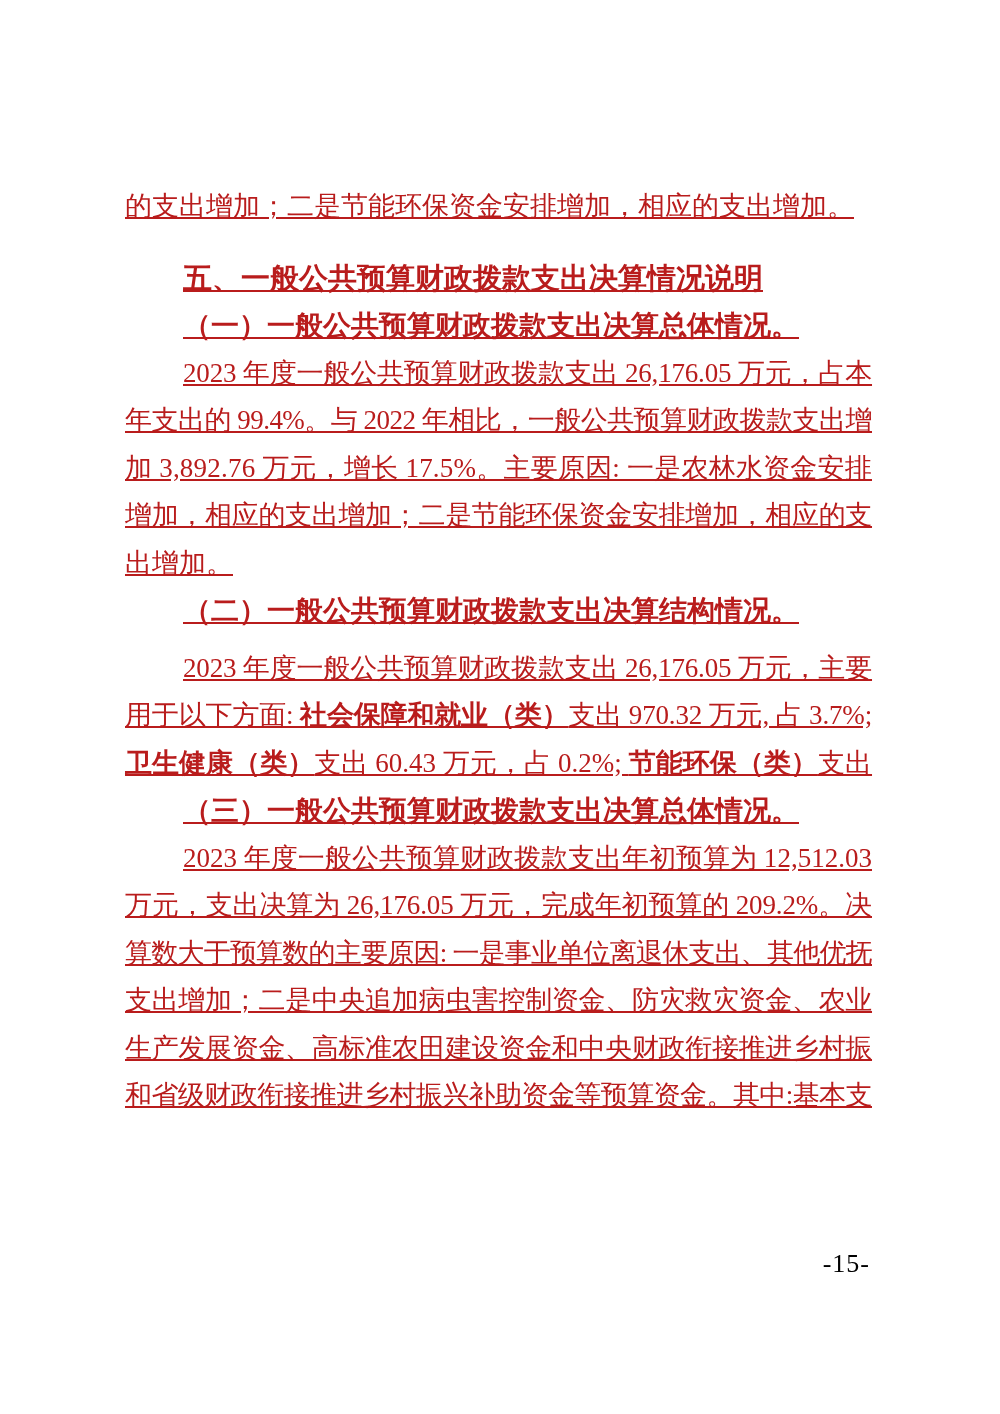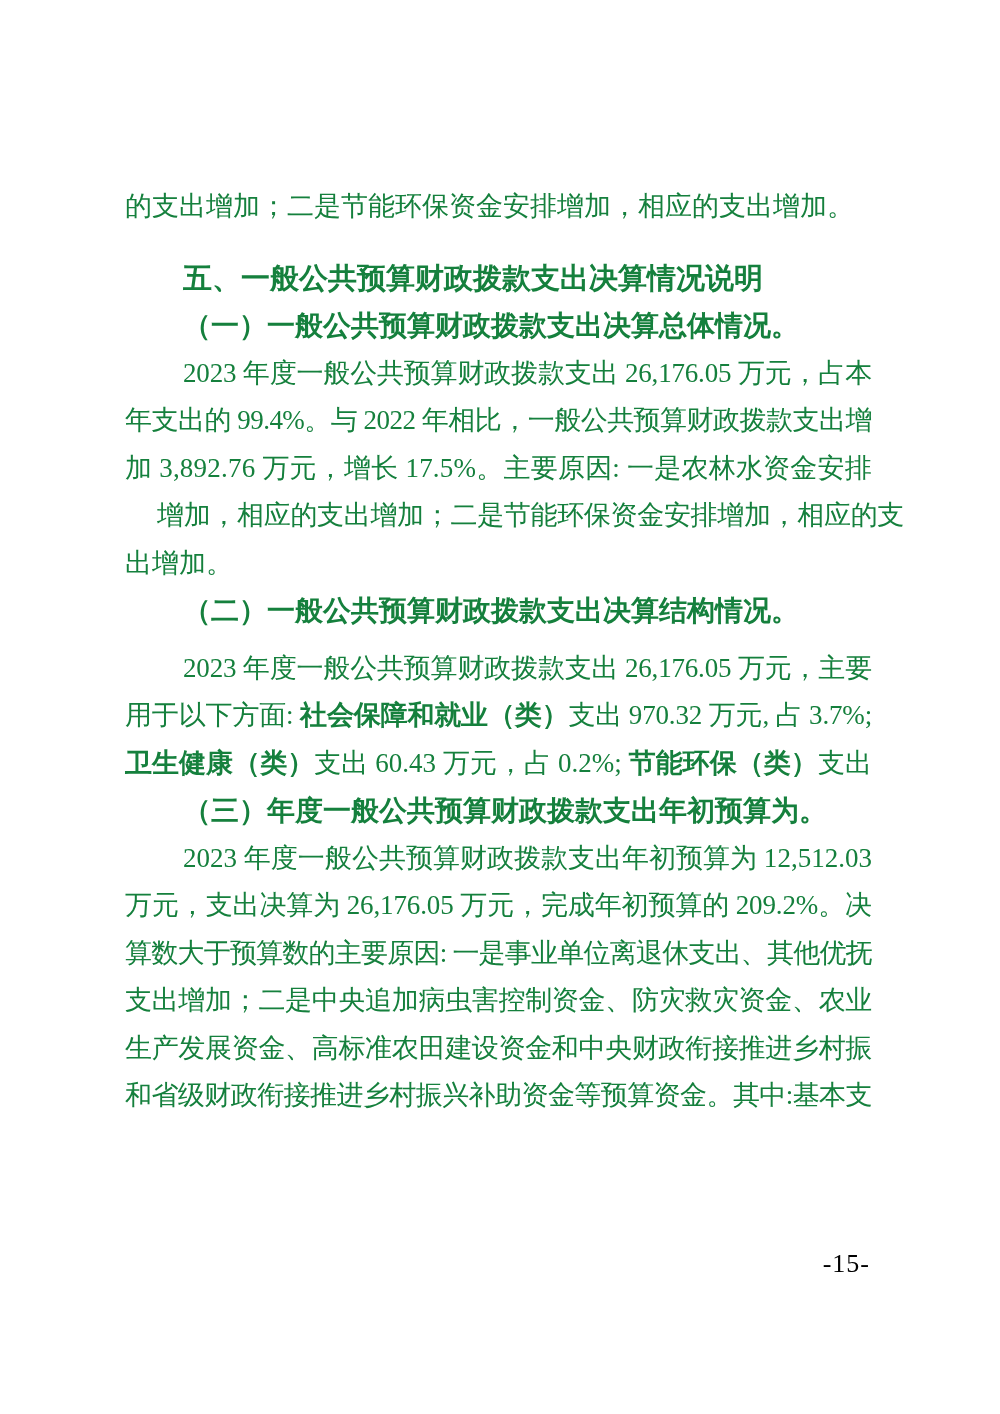--- a/index.html
+++ b/index.html
@@ -21,21 +21,22 @@
     position: absolute;
     left: 125px;
     top: 183px;
     width: 747px;
   }
   .line {
     height: 47.5px;
     line-height: 47.5px;
     font-size: 27px;
     white-space: nowrap;
-    color: #15803d;
+    color: #b91c1c;
+    text-decoration: underline;
   }
   .line.indent { text-indent: 58px; }
   
   .line.heading {
     font-size: 29px;
     font-weight: 700;
     font-family: "Liberation Sans", "DejaVu Sans", sans-serif;
     margin-top: 24px;
   }
   
@@ -62,27 +63,27 @@
 <body>
 
 <div class="page">
   <div class="content">
       <div class="line body"><span>的支出增加；二是节能环保资金安排增加，相应的支出增加。</span></div>
       <div class="line heading indent"><span class="b">五、一般公共预算财政拨款支出决算情况说明</span></div>
       <div class="line subheading indent"><span class="b">（一）一般公共预算财政拨款支出决算总体情况。</span></div>
       <div class="line body indent fill" style="letter-spacing: -0.178571px;"><span>2023 年度一般公共预算财政拨款支出 26,176.05 万元，占本</span></div>
       <div class="line body fill" style="letter-spacing: -0.514286px;"><span>年支出的 99.4%。与 2022 年相比，一般公共预算财政拨款支出增</span></div>
       <div class="line body fill" style="letter-spacing: 0.217105px;"><span>加 3,892.76 万元，增长 17.5%。主要原因: 一是农林水资金安排</span></div>
-      <div class="line body fill" style="letter-spacing: -0.321429px; margin-left: 32px;"><span>增加，相应的支出增加；二是节能环保资金安排增加，相应的支</span></div>
+      <div class="line body fill" style="letter-spacing: -0.321429px;"><span>增加，相应的支出增加；二是节能环保资金安排增加，相应的支</span></div>
       <div class="line body"><span>出增加。</span></div>
       <div class="line subheading indent"><span class="b">（二）一般公共预算财政拨款支出决算结构情况。</span></div>
       <div class="line body indent fill" style="letter-spacing: -0.178571px; margin-top: 10px;"><span>2023 年度一般公共预算财政拨款支出 26,176.05 万元，主要</span></div>
       <div class="line body fill" style="letter-spacing: -0.154247px;"><span>用于以下方面: </span><span class="b">社会保障和就业（类）</span><span>支出 970.32 万元, 占 3.7%;</span></div>
       <div class="line body fill" style="letter-spacing: 0.0416667px;"><span class="b">卫生健康（类）</span><span>支出 60.43 万元，占 0.2%; </span><span class="b">节能环保（类）</span><span>支出</span></div>
-      <div class="line subheading indent"><span class="b">（三）年度一般公共预算财政拨款支出年初预算为。</span></div>
+      <div class="line subheading indent"><span class="b">（三）一般公共预算财政拨款支出决算总体情况。</span></div>
       <div class="line body indent fill" style="letter-spacing: 0.0147059px;"><span>2023 年度一般公共预算财政拨款支出年初预算为 12,512.03</span></div>
       <div class="line body fill" style="letter-spacing: -0.118421px;"><span>万元，支出决算为 26,176.05 万元，完成年初预算的 209.2%。决</span></div>
       <div class="line body fill" style="letter-spacing: -0.775521px;"><span>算数大于预算数的主要原因: 一是事业单位离退休支出、其他优抚</span></div>
       <div class="line body fill" style="letter-spacing: -0.321429px;"><span>支出增加；二是中央追加病虫害控制资金、防灾救灾资金、农业</span></div>
       <div class="line body fill" style="letter-spacing: -0.321429px;"><span>生产发展资金、高标准农田建设资金和中央财政衔接推进乡村振</span></div>
       <div class="line body fill" style="letter-spacing: -0.569504px;"><span>和省级财政衔接推进乡村振兴补助资金等预算资金。其中:基本支</span></div>
     </div>
   <div class="page-number">-15-</div>
 </div>
 

